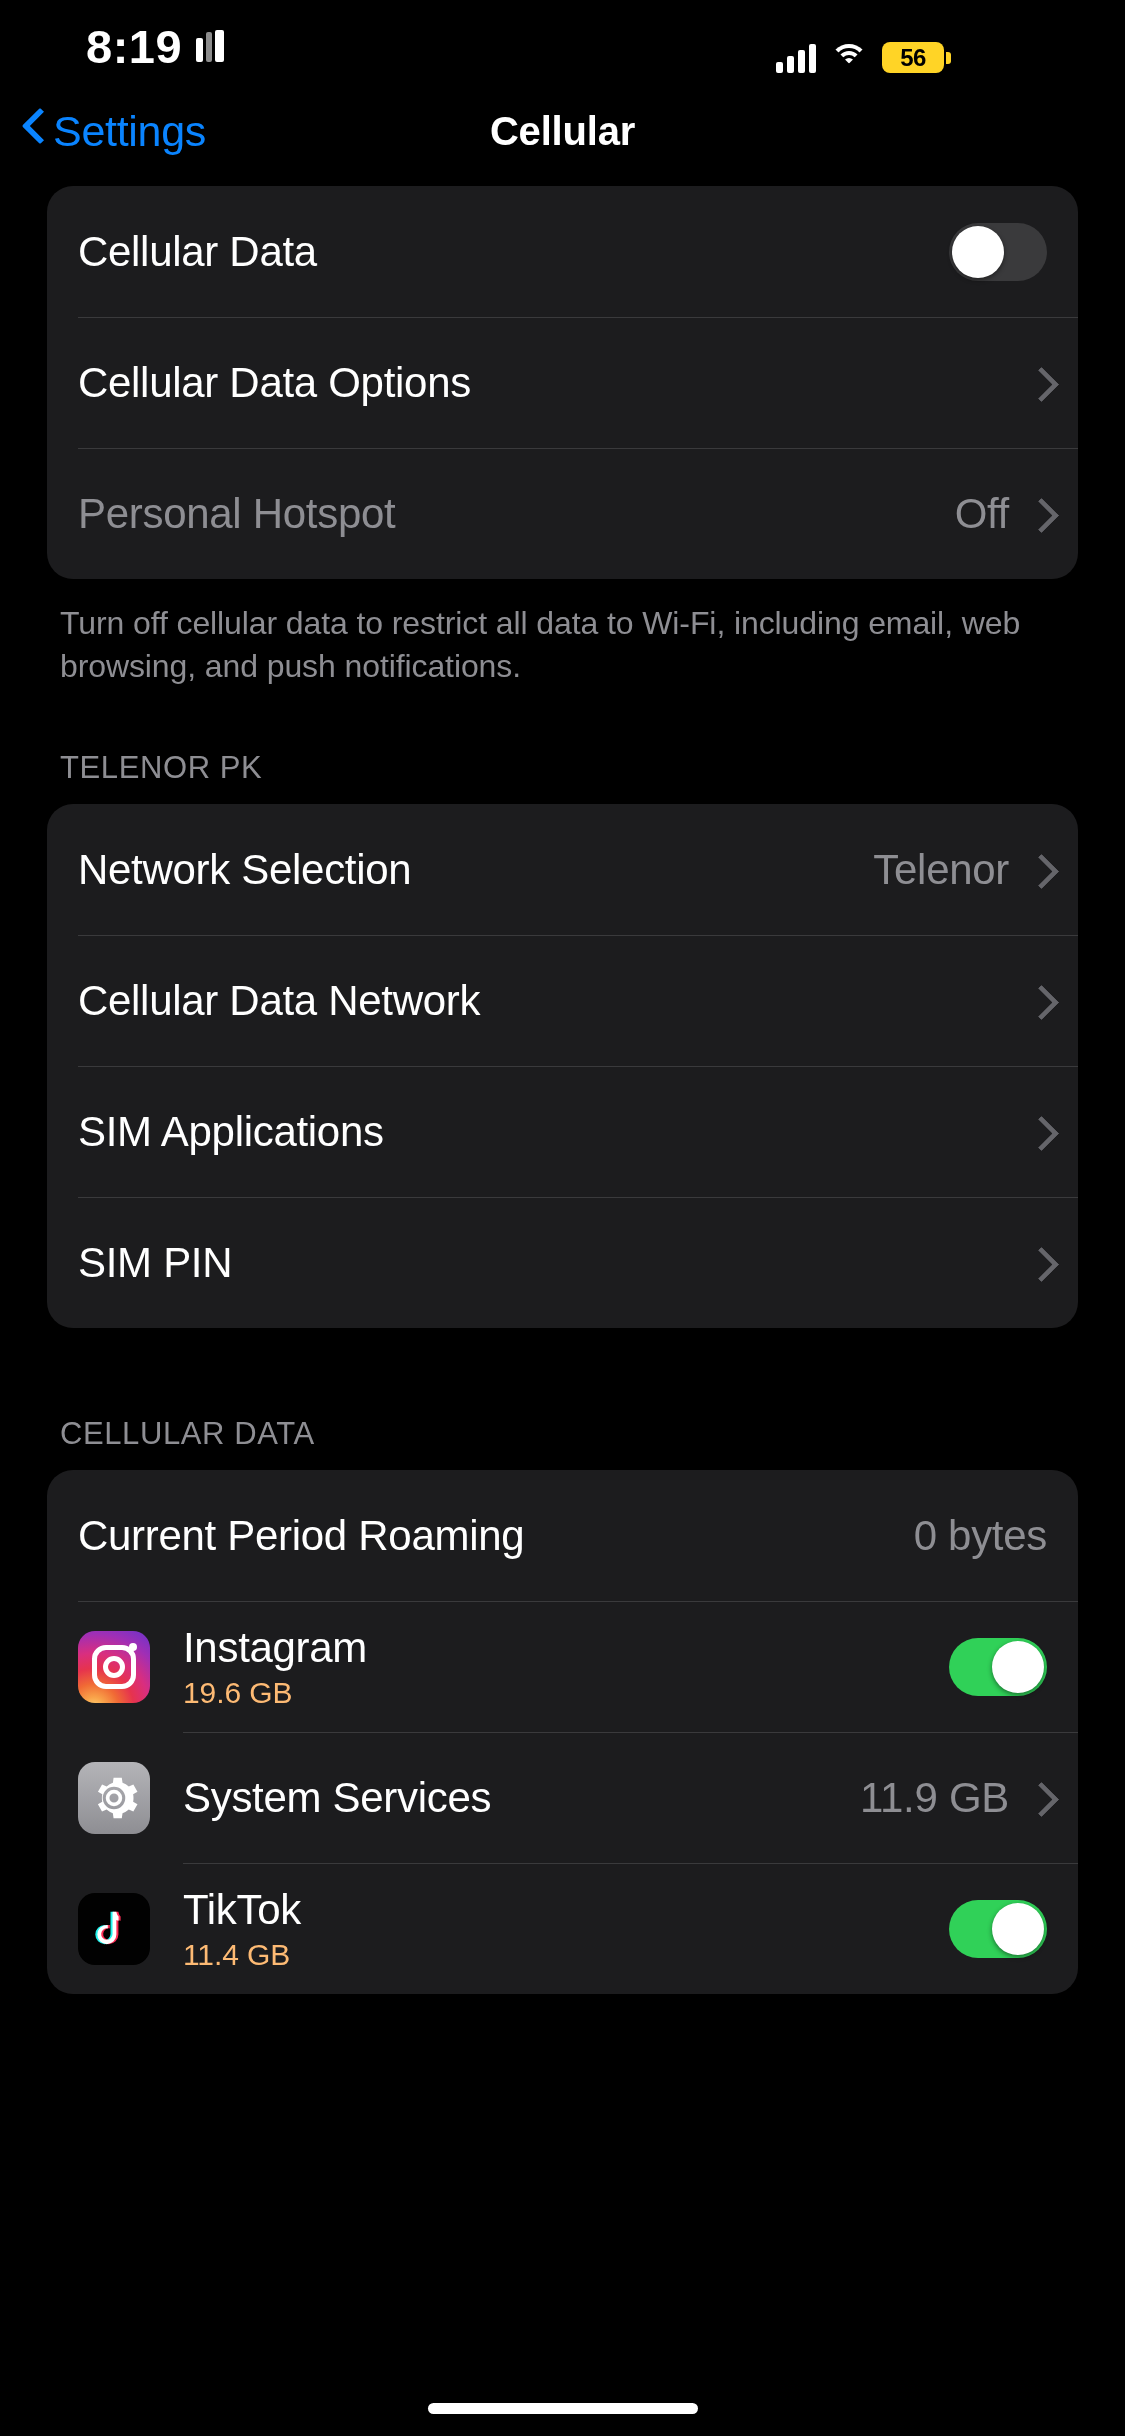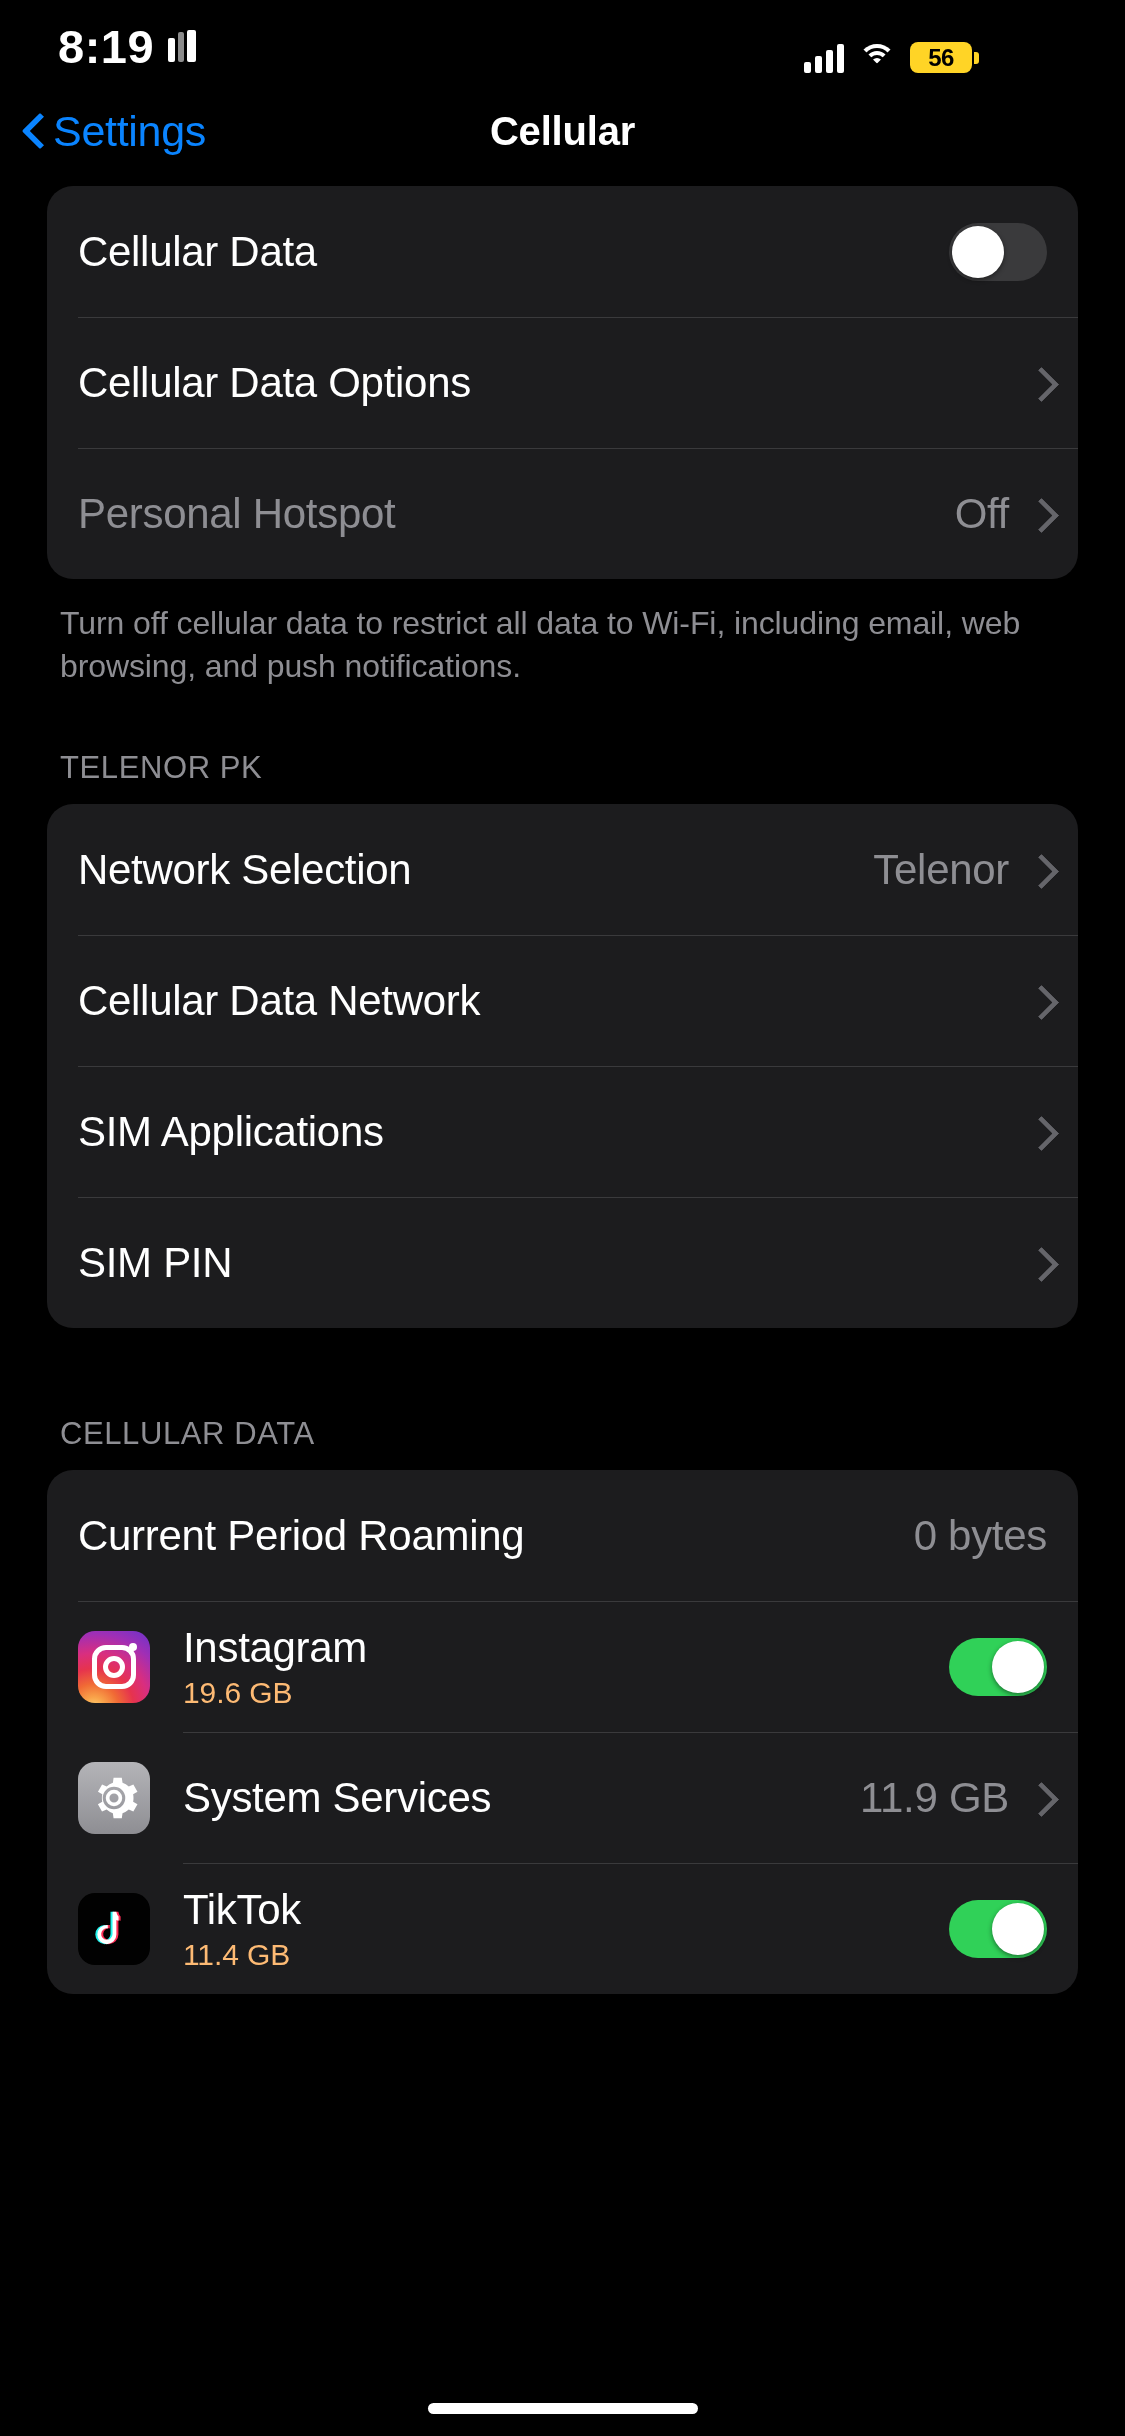--- a/index.html
+++ b/index.html
@@ -7,21 +7,21 @@
   body {
     width:1125px; height:2436px; position:relative; overflow:hidden;
     font-family:"Liberation Sans","DejaVu Sans",sans-serif;
     color:#fff;
   }
 
   
   .statusbar {
     position:absolute; top:0; left:0; width:1037px; height:92px;
     display:flex; align-items:center; justify-content:space-between;
-    padding:0 58px;
+    padding:0 86px;
   }
   .sb-left { display:flex; align-items:center; gap:14px; }
   .sb-time { font-size:47px; font-weight:600; letter-spacing:0.5px; color:#fff; }
   .books-icon { display:flex; align-items:flex-end; gap:3px; height:32px; }
   .books-icon i { display:block; background:#fff; border-radius:2px; }
   .bk1 { width:7px; height:24px; }
   .bk2 { width:6px; height:30px; opacity:.55; }
   .bk3 { width:9px; height:32px; border-radius:2px 5px 5px 2px; }
 
   .sb-right { display:flex; align-items:center; gap:14px;margin-top:23px; }
@@ -42,21 +42,21 @@
   }
   .batt-num { font-size:24px; font-weight:700; color:#000; letter-spacing:-0.5px; }
   .batt-tip { width:5px; height:12px; background:#FFD426; border-radius:0 3px 3px 0; margin-left:2px; }
 
   
   .navbar {
     position:absolute; top:96px; left:0; width:1125px; height:70px;
     display:flex; align-items:center;
   }
   .back-btn {
-    position:absolute; left:22px; display:flex; align-items:center; gap:9px;
+    position:absolute; left:22px; display:flex; gap:9px;
     color:#0A84FF; cursor:pointer;
   }
   .chev-back { width:22px; height:38px; position:relative; }
   .chev-back:before {
     content:""; position:absolute; left:5px; top:6px;
     width:20px; height:20px; border-left:6px solid #0A84FF; border-bottom:6px solid #0A84FF;
     transform:rotate(45deg); border-radius:2px;
   }
   .back-label { font-size:43px; font-weight:400; letter-spacing:-0.3px; }
   .nav-title {

